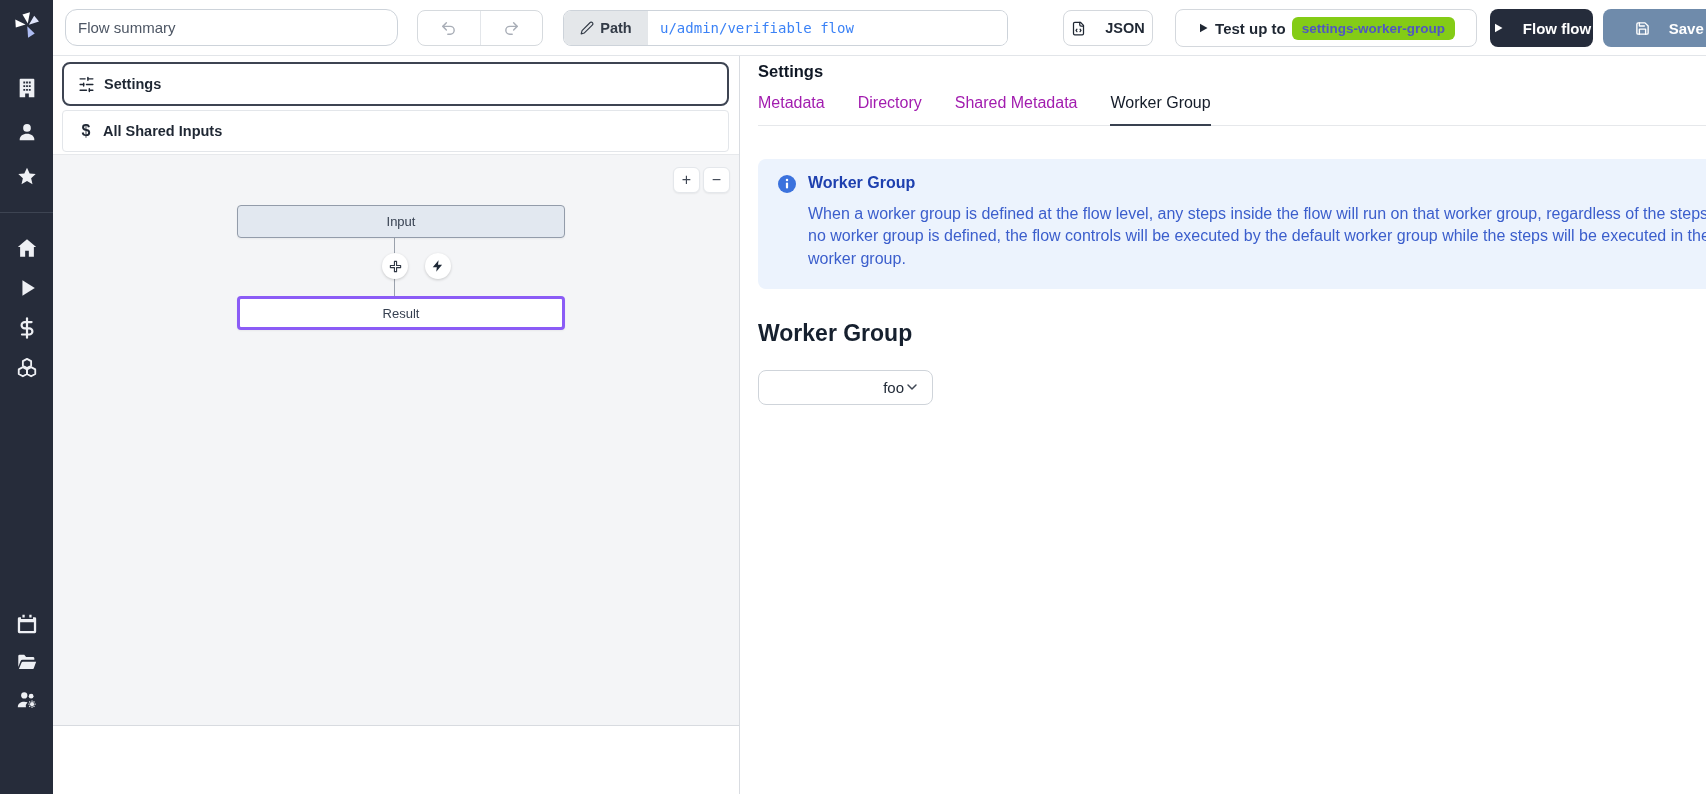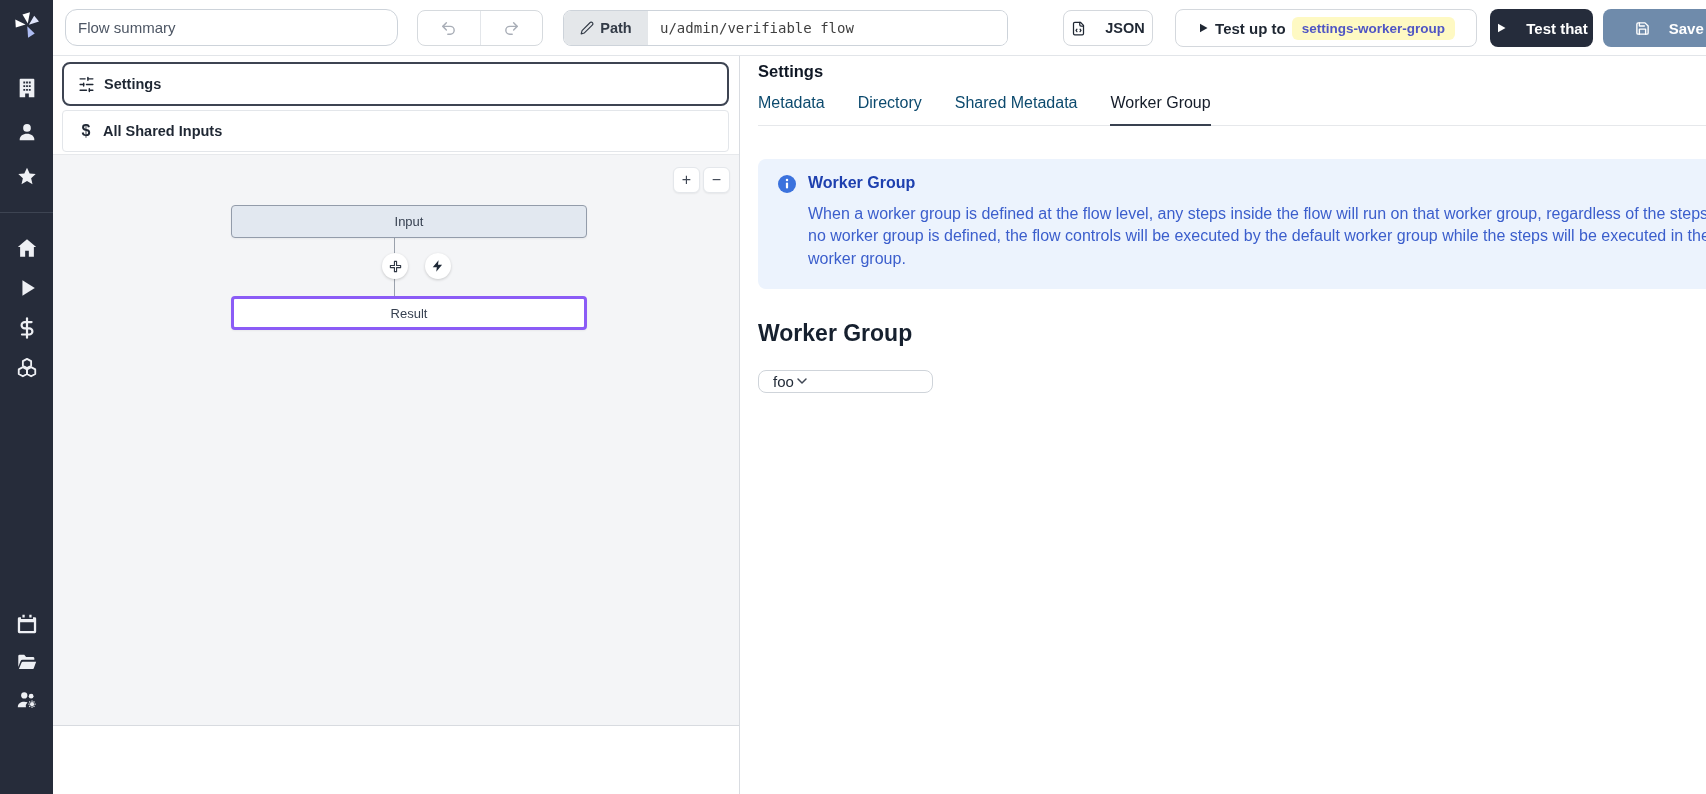--- a/index.html
+++ b/index.html
@@ -14,58 +14,58 @@
 
   
   .topbar { position:absolute; left:53px; top:0; width:1653px; height:56px; background:#fff; border-bottom:1px solid #e2e5e9; z-index:20; }
   .summary-input { position:absolute; left:12px; top:9px; width:333px; height:37px; border:1px solid #cdd3da; border-radius:12px; padding:0 12px; font-size:15px; font-family:"Liberation Sans",sans-serif; color:#1f2733; outline:none; }
   .summary-input::placeholder { color:#4d5664; opacity:1; }
   .undo-group { position:absolute; left:364px; top:10px; width:126px; height:36px; border:1px solid #d6dade; border-radius:8px; display:flex; overflow:hidden; background:#fff; }
   .undo-group button { flex:1; border:none; background:transparent; display:flex; align-items:center; justify-content:center; color:#a9aeb7; cursor:pointer; }
   .undo-group button + button { border-left:1px solid #e3e6ea; }
   .path-group { position:absolute; left:510px; top:10px; width:445px; height:36px; border:1px solid #cdd3da; border-radius:8px; display:flex; overflow:hidden; background:#fff; }
   .path-chip { width:84px; background:#e4e7ea; display:flex; align-items:center; justify-content:center; gap:6px; font-size:14.5px; font-weight:700; color:#333b47; cursor:pointer; }
-  .path-input { flex:1; border:none; outline:none; padding:0 12px; font-family:"DejaVu Sans Mono", monospace; font-size:14px; color:#404040; }
+  .path-input { flex:1; border:none; outline:none; padding:0 12px; font-family:"DejaVu Sans Mono", monospace; font-size:14px; color:#3b82f6; }
   .btn { display:flex; align-items:center; justify-content:center; gap:19px; border:1px solid #d4d8dd; border-radius:8px; background:#fff; font-family:"Liberation Sans",sans-serif; font-size:15px; font-weight:700; color:#1f2733; cursor:pointer; }
   .json-btn { position:absolute; left:1010px; top:10px; width:90px; height:36px; font-size:14.5px; }
   .testupto-btn { position:absolute; left:1122px; top:9px; width:302px; height:38px; gap:6px; }
-  .badge { background:#fef9c3; color:#4f55c4; font-size:13.5px; font-weight:700; border-radius:6px; padding:4px 10px; white-space:nowrap; }
+  .badge { background:#84cc16; color:#4f55c4; font-size:13.5px; font-weight:700; border-radius:6px; padding:4px 10px; white-space:nowrap; }
   .testflow-btn { position:absolute; left:1437px; top:9px; width:103px; height:38px; background:#252c3b; border:none; color:#fff; }
   .save-btn { position:absolute; left:1550px; top:9px; width:170px; height:38px; background:#6f8bab; border:none; color:#fff; }
 
   
   .flow-panel { position:absolute; left:53px; top:56px; width:686px; height:738px; background:#fff; }
   .settings-card { position:absolute; left:9px; top:6px; width:667px; height:44px; background:#fff; border:2px solid #3d4452; border-radius:8px; display:flex; align-items:center; gap:9px; padding:0 14px; cursor:pointer; }
   .settings-card .label, .static-card .label { font-size:14.5px; font-weight:700; color:#1f2733; }
   .static-card { position:absolute; left:9px; top:54px; width:667px; height:42px; background:#fff; border:1px solid #e3e6ea; border-radius:4px; display:flex; align-items:center; gap:9px; padding:0 15px; cursor:pointer; }
   .dollar-glyph { font-size:16px; font-weight:700; color:#1f2733; width:16px; text-align:center; }
   .canvas { position:absolute; left:0; top:98px; width:686px; height:572px; background:#f4f5f7; border-top:1px solid #e7e9ec; border-bottom:1px solid #d8dbe0; }
   .zoom-btn { position:absolute; width:27px; height:26px; background:#fff; border:1px solid #e4e7eb; border-radius:6px; box-shadow:0 1px 2px rgba(0,0,0,.06); font-size:16px; color:#3f4754; display:flex; align-items:center; justify-content:center; cursor:pointer; }
   .zoom-in { left:620px; top:12px; }
   .zoom-out { left:650px; top:12px; }
-  .node { position:absolute; left:178px; width:356px; display:flex; align-items:center; justify-content:center; font-size:13px; color:#374151; border-radius:4px; box-shadow:0 1px 2px rgba(0,0,0,.05); cursor:pointer; }
+  .node { position:absolute; left:184px; width:328px; display:flex; align-items:center; justify-content:center; font-size:13px; color:#374151; border-radius:4px; box-shadow:0 1px 2px rgba(0,0,0,.05); cursor:pointer; }
   .node-input { top:50px; height:33px; background:#e2e8f0; border:1px solid #939caa; }
   .node-result { top:141px; height:34px; background:#fff; border:3px solid #8b5cf6; }
   .edge { position:absolute; left:341px; top:83px; width:1px; height:58px; background:#9aa1ac; }
   .edge-btn { position:absolute; top:98px; width:26px; height:26px; border-radius:50%; background:#fff; box-shadow:0 1px 3px rgba(0,0,0,.18); display:flex; align-items:center; justify-content:center; cursor:pointer; border:none; }
   .edge-plus { left:329px; color:#2f3744; }
   .edge-bolt { left:372px; color:#1f2937; }
 
   
   .right-panel { position:absolute; left:739px; top:56px; width:1141px; height:738px; background:#fff; border-left:1px solid #d9dce1; padding:6px 0 0 18px; }
   .rp-title { font-size:16.5px; font-weight:700; color:#0f1724; }
   .tabs { display:flex; gap:33px; margin-top:13px; border-bottom:1px solid #e6e8eb; width:960px; }
-  .tab { font-size:16px; color:#0c4a6e; padding-bottom:12px; border-bottom:2px solid transparent; margin-bottom:-1px; cursor:pointer; white-space:nowrap; }
+  .tab { font-size:16px; color:#a21caf; padding-bottom:12px; border-bottom:2px solid transparent; margin-bottom:-1px; cursor:pointer; white-space:nowrap; }
   .tab.active { color:#141c29; border-bottom-color:#394150; }
   .info-box { margin-top:33px; width:1120px; background:#ecf3fd; border-radius:8px; padding:15px 24px 19px 20px; display:flex; gap:12px; }
   .info-icon { flex:0 0 18px; margin-top:1px; }
   .info-title { font-size:16px; font-weight:700; color:#1e40af; }
   .info-body { margin-top:11px; font-size:16px; line-height:22.3px; color:#3b5ecc; max-width:1035px; }
   .section-title { margin-top:31px; font-size:23px; font-weight:700; color:#16202e; }
-  .wg-select { margin-top:23px; width:175px; height:23px; border:1px solid #cfd4da; border-radius:8px; background:#fff; display:flex; align-items:center; justify-content:flex-start; padding:0 12px 0 14px; font-size:15px; color:#222b38; cursor:pointer; }
+  .wg-select { margin-top:23px; width:175px; height:35px; border:1px solid #cfd4da; border-radius:8px; background:#fff; display:flex; align-items:center; justify-content:flex-end; padding:0 12px 0 14px; font-size:15px; color:#222b38; cursor:pointer; }
   svg { display:block; }
 </style>
 </head>
 <body>
 
 <div class="rail">
   <span class="logo">
     <svg viewBox="0 0 24 24" width="32" height="32">
       <g>
         <path d="M12.6 10.8 L14.2 2.4 L8.6 4.2 Z" fill="#ffffff"></path>
@@ -184,21 +184,21 @@
       <path d="M6 3.5 21 12 6 20.5Z"></path>
     </svg>
     <span>Test up to</span>
     <span class="badge">settings-worker-group</span>
   </button>
 
   <button class="btn testflow-btn">
     <svg viewBox="0 0 24 24" width="12" height="12" fill="#ffffff">
       <path d="M6 3.5 21 12 6 20.5Z"></path>
     </svg>
-    <span>Test that</span>
+    <span>Flow flow</span>
   </button>
 
   <button class="btn save-btn">
     <svg viewBox="0 0 24 24" width="15" height="15" fill="none" stroke="#ffffff" stroke-width="2.2" stroke-linecap="round" stroke-linejoin="round">
       <path d="M19 21H5a2 2 0 0 1-2-2V5a2 2 0 0 1 2-2h11l5 5v11a2 2 0 0 1-2 2Z"></path>
       <path d="M17 21v-8H7v8"></path>
         <path d="M7 3v5h8"></path>
     </svg>
     <span>Save draft</span>
   </button>

